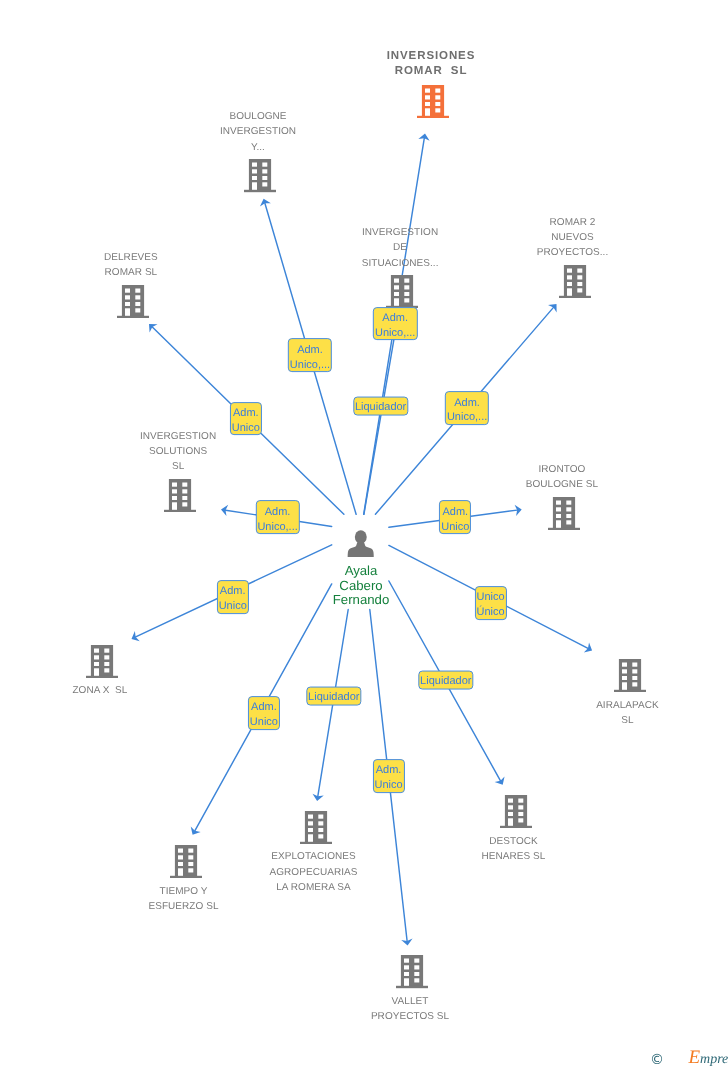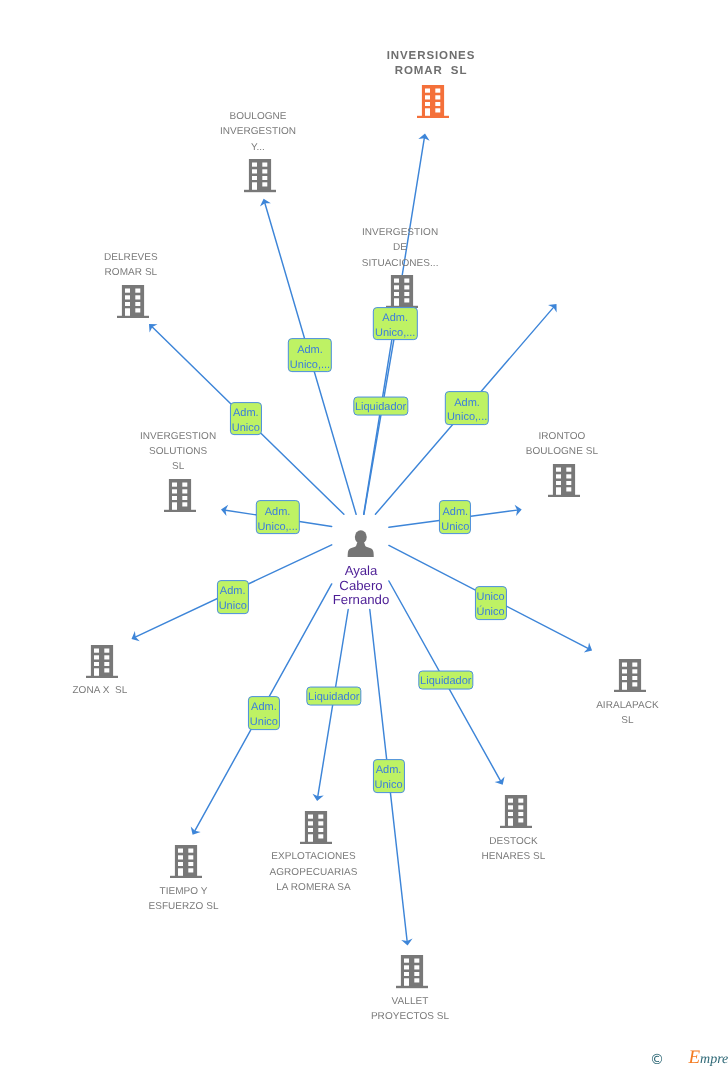--- a/index.html
+++ b/index.html
@@ -9,24 +9,24 @@
        -webkit-font-smoothing:antialiased;text-rendering:geometricPrecision;}
   #stage{position:absolute;left:0;top:0;width:728px;height:1070px;}
   #edges{position:absolute;left:0;top:0;}
   .node{position:absolute;text-align:center;white-space:nowrap;}
   .node .cap{color:#7a7a7a;font-size:10px;line-height:15.3px;letter-spacing:0.05px;
       position:relative;left:-2.1px;white-space:pre;}
   .node .cap.first{margin-top:5.6px;}
   .node.hl .cap{color:#6f6f6f;font-weight:bold;font-size:11.5px;letter-spacing:0.9px;
       position:relative;top:-1.3px;left:-1.6px;}
   .node .ico{display:block;margin:0 auto;}
-  .person .pname{color:#4c1d95;font-size:13.2px;line-height:14.7px;}
+  .person .pname{color:#15803d;font-size:13.2px;line-height:14.7px;}
   .person .pname.first{margin-top:7.1px;}
   .elabel{position:absolute;
-          border:1.3px solid #4a8ede;border-radius:4px;background:#bef264;
+          border:1.3px solid #4a8ede;border-radius:4px;background:#fde047;
           color:#3b7ddd;font-size:11px;line-height:14.9px;text-align:center;
           box-sizing:border-box;padding:1px 1px;white-space:nowrap;}
   .elabel > div{position:relative;top:2.4px;}
   .elabel.one > div{position:relative;top:1.0px;}
   #watermark{position:absolute;white-space:nowrap;line-height:1;}
   #watermark .copy{color:#2e6876;font-size:14px;font-family:"DejaVu Sans",sans-serif;
       vertical-align:-1px;}
   #watermark .brand{color:#2e6876;font-size:14px;letter-spacing:0px;
       font-family:"Liberation Serif",serif;font-style:italic;margin-left:20px;}
   #watermark .brand .e{color:#f47b20;font-size:19px;font-style:italic;}
@@ -148,38 +148,55 @@
 <rect x="8.0" y="3.5" width="5.0" height="4.2" fill="#fff"></rect>
 <rect x="18.3" y="3.5" width="5.0" height="4.2" fill="#fff"></rect>
 <rect x="8.0" y="10.3" width="5.0" height="4.2" fill="#fff"></rect>
 <rect x="18.3" y="10.3" width="5.0" height="4.2" fill="#fff"></rect>
 <rect x="8.0" y="17.0" width="5.0" height="4.0" fill="#fff"></rect>
 <rect x="18.3" y="17.0" width="5.0" height="4.0" fill="#fff"></rect>
 <rect x="8.0" y="23.3" width="5.0" height="7.5" fill="#fff"></rect>
 <rect x="18.3" y="23.3" width="5.0" height="4.2" fill="#fff"></rect>
 </svg>
     </div>
+<div class="node" style="left:484.6px;top:214.8px;width:180px;">
+      <div class="cap">ROMAR 2</div>
+      <div class="cap">NUEVOS</div>
+      <div class="cap">PROYECTOS...</div>
+      <svg class="ico" style="margin-top:4.4px" width="32" height="33.2" viewBox="0 0 32 33.2">
+<path fill="#787878" d="M4.9 0h22.2v31.0H4.9z"></path>
+<rect x="0" y="30.8" width="32" height="2.4" fill="#787878"></rect>
+<rect x="8.0" y="3.5" width="5.0" height="4.2" fill="#fff"></rect>
+<rect x="18.3" y="3.5" width="5.0" height="4.2" fill="#fff"></rect>
+<rect x="8.0" y="10.3" width="5.0" height="4.2" fill="#fff"></rect>
+<rect x="18.3" y="10.3" width="5.0" height="4.2" fill="#fff"></rect>
+<rect x="8.0" y="17.0" width="5.0" height="4.0" fill="#fff"></rect>
+<rect x="18.3" y="17.0" width="5.0" height="4.0" fill="#fff"></rect>
+<rect x="8.0" y="23.3" width="5.0" height="7.5" fill="#fff"></rect>
+<rect x="18.3" y="23.3" width="5.0" height="4.2" fill="#fff"></rect>
+</svg>
+    </div>
 <div class="node" style="left:90.2px;top:428.6px;width:180px;">
       <div class="cap">INVERGESTION</div>
       <div class="cap">SOLUTIONS</div>
       <div class="cap">SL</div>
       <svg class="ico" style="margin-top:4.4px" width="32" height="33.2" viewBox="0 0 32 33.2">
 <path fill="#787878" d="M4.9 0h22.2v31.0H4.9z"></path>
 <rect x="0" y="30.8" width="32" height="2.4" fill="#787878"></rect>
 <rect x="8.0" y="3.5" width="5.0" height="4.2" fill="#fff"></rect>
 <rect x="18.3" y="3.5" width="5.0" height="4.2" fill="#fff"></rect>
 <rect x="8.0" y="10.3" width="5.0" height="4.2" fill="#fff"></rect>
 <rect x="18.3" y="10.3" width="5.0" height="4.2" fill="#fff"></rect>
 <rect x="8.0" y="17.0" width="5.0" height="4.0" fill="#fff"></rect>
 <rect x="18.3" y="17.0" width="5.0" height="4.0" fill="#fff"></rect>
 <rect x="8.0" y="23.3" width="5.0" height="7.5" fill="#fff"></rect>
 <rect x="18.3" y="23.3" width="5.0" height="4.2" fill="#fff"></rect>
 </svg>
     </div>
-<div class="node" style="left:474.0px;top:429px;width:180px;">
+<div class="node" style="left:474.0px;top:462px;width:180px;">
       <div class="cap">IRONTOO</div>
       <div class="cap">BOULOGNE SL</div>
       <svg class="ico" style="margin-top:4.4px" width="32" height="33.2" viewBox="0 0 32 33.2">
 <path fill="#787878" d="M4.9 0h22.2v31.0H4.9z"></path>
 <rect x="0" y="30.8" width="32" height="2.4" fill="#787878"></rect>
 <rect x="8.0" y="3.5" width="5.0" height="4.2" fill="#fff"></rect>
 <rect x="18.3" y="3.5" width="5.0" height="4.2" fill="#fff"></rect>
 <rect x="8.0" y="10.3" width="5.0" height="4.2" fill="#fff"></rect>
 <rect x="18.3" y="10.3" width="5.0" height="4.2" fill="#fff"></rect>
 <rect x="8.0" y="17.0" width="5.0" height="4.0" fill="#fff"></rect>

